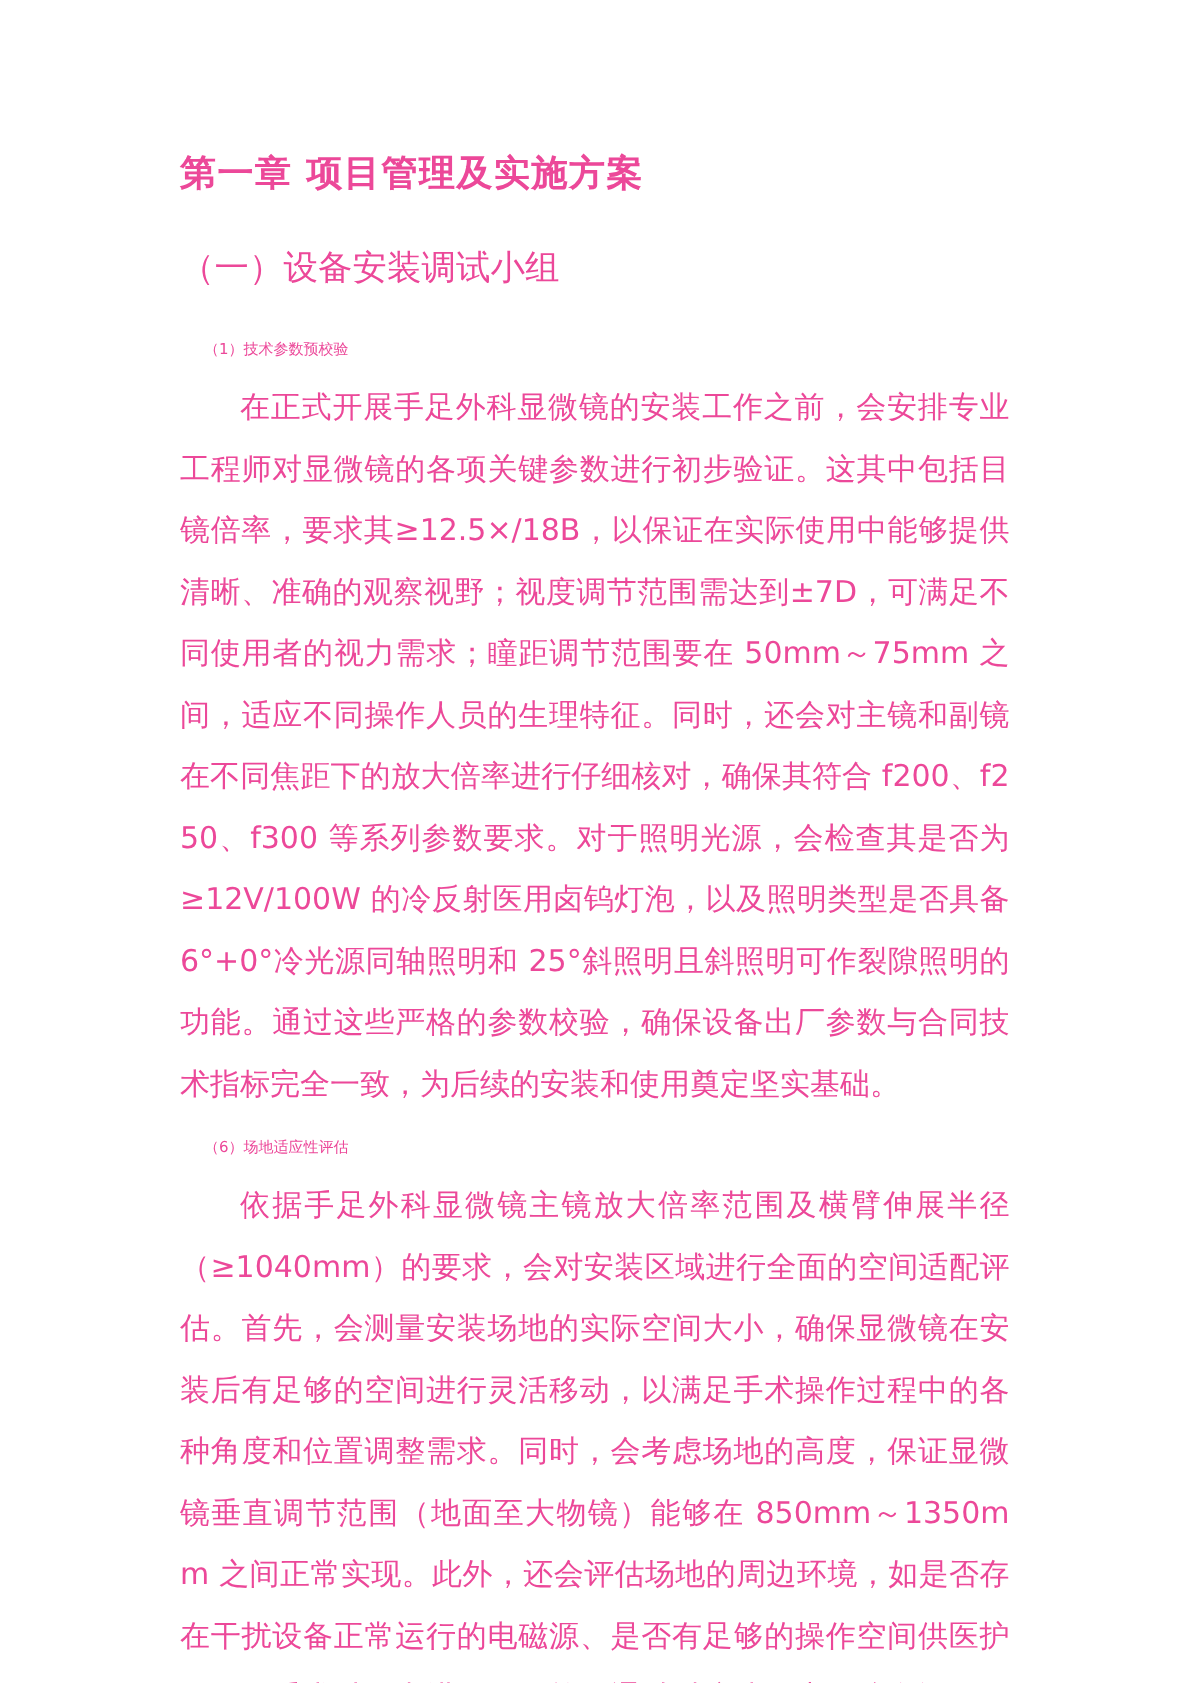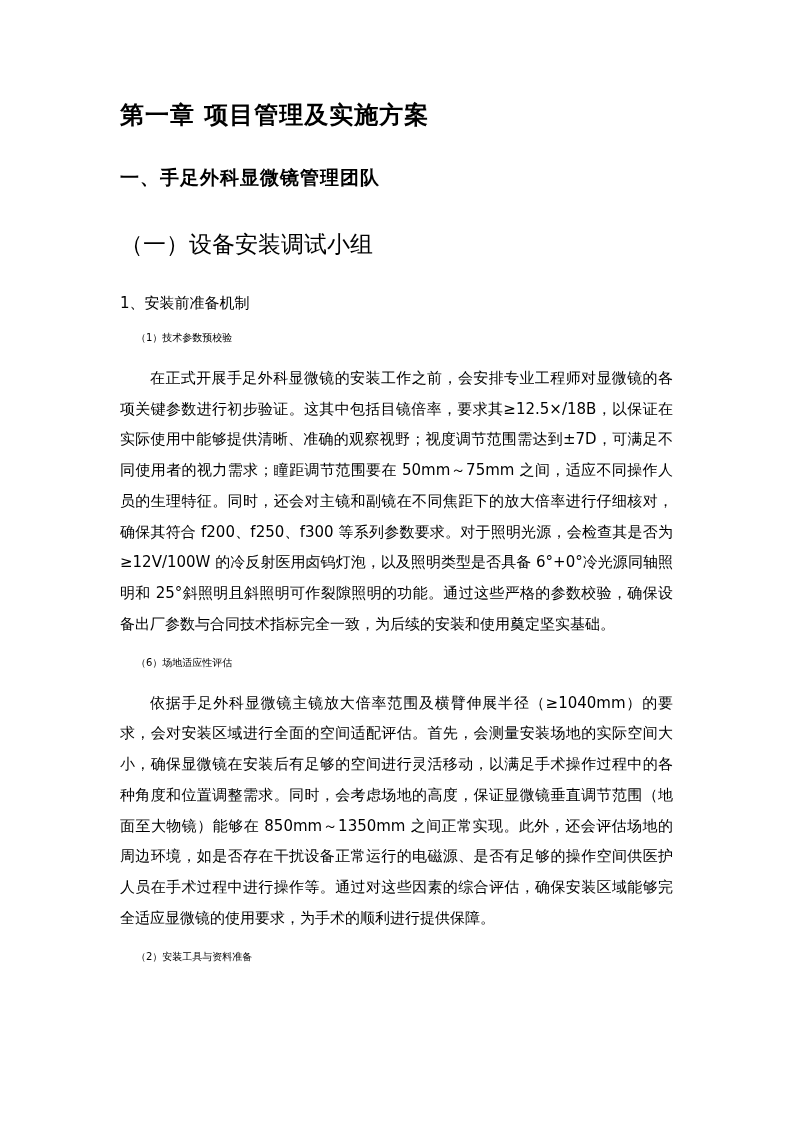--- a/index.html
+++ b/index.html
@@ -10,21 +10,21 @@
   }
   .page {
     position: relative;
     width: 793px;
     height: 1122px;
     margin: 0 auto;
     background: #ffffff;
     box-sizing: border-box;
     padding: 100px 120px 37px 120px;
     overflow: hidden;
-    color: #000000;
+    color: #ec4899;
   }
   .chapter-title {
     font-size: 24px;
     font-weight: bold;
     letter-spacing: 1px;
     margin: 0 0 34px 0;
     line-height: 1.3;
   }
   .section-title {
     font-size: 21px;
@@ -50,45 +50,43 @@
     font-size: 15px;
     margin: 0 0 12px 0;
     line-height: 1.8;
   }
   .point-title {
     font-size: 10px;
     margin: 0 0 8px 16px;
     line-height: 1.8;
   }
   .body-paragraph {
-    font-size: 15px;
+    font-size: 20px;
     line-height: 2.05;
     text-align: justify;
     text-justify: inter-ideograph;
     text-indent: 2em;
-    margin: 16px 0 10px 0;
+    margin: 0 0 10px 0;
     word-break: break-all;
   }
   .point-title.spaced-top {
     margin-top: 14px;
   }
 </style>
 </head>
 <body>
 
 <div class="page">
 
   <h1 class="chapter-title">第一章 项目管理及实施方案</h1>
 
 
-  <h3 class="subsection-title">一、手足外科显微镜管理团队</h3>
 
   <h4 class="group-title">（一）设备安装调试小组</h4>
 
-  <div class="item-title">1、安装前准备机制</div>
 
   <div class="point-title">（1）技术参数预校验</div>
 
   <p class="body-paragraph">在正式开展手足外科显微镜的安装工作之前，会安排专业工程师对显微镜的各项关键参数进行初步验证。这其中包括目镜倍率，要求其≥12.5×/18B，以保证在实际使用中能够提供清晰、准确的观察视野；视度调节范围需达到±7D，可满足不同使用者的视力需求；瞳距调节范围要在 50mm～75mm 之间，适应不同操作人员的生理特征。同时，还会对主镜和副镜在不同焦距下的放大倍率进行仔细核对，确保其符合 f200、f250、f300 等系列参数要求。对于照明光源，会检查其是否为≥12V/100W 的冷反射医用卤钨灯泡，以及照明类型是否具备 6°+0°冷光源同轴照明和 25°斜照明且斜照明可作裂隙照明的功能。通过这些严格的参数校验，确保设备出厂参数与合同技术指标完全一致，为后续的安装和使用奠定坚实基础。</p>
 
   <div class="point-title spaced-top">（6）场地适应性评估</div>
 
   <p class="body-paragraph">依据手足外科显微镜主镜放大倍率范围及横臂伸展半径（≥1040mm）的要求，会对安装区域进行全面的空间适配评估。首先，会测量安装场地的实际空间大小，确保显微镜在安装后有足够的空间进行灵活移动，以满足手术操作过程中的各种角度和位置调整需求。同时，会考虑场地的高度，保证显微镜垂直调节范围（地面至大物镜）能够在 850mm～1350mm 之间正常实现。此外，还会评估场地的周边环境，如是否存在干扰设备正常运行的电磁源、是否有足够的操作空间供医护人员在手术过程中进行操作等。通过对这些因素的综合评估，确保安装区域能够完全适应显微镜的使用要求，为手术的顺利进行提供保障。</p>
 
   <div class="point-title spaced-top">（2）安装工具与资料准备</div>

